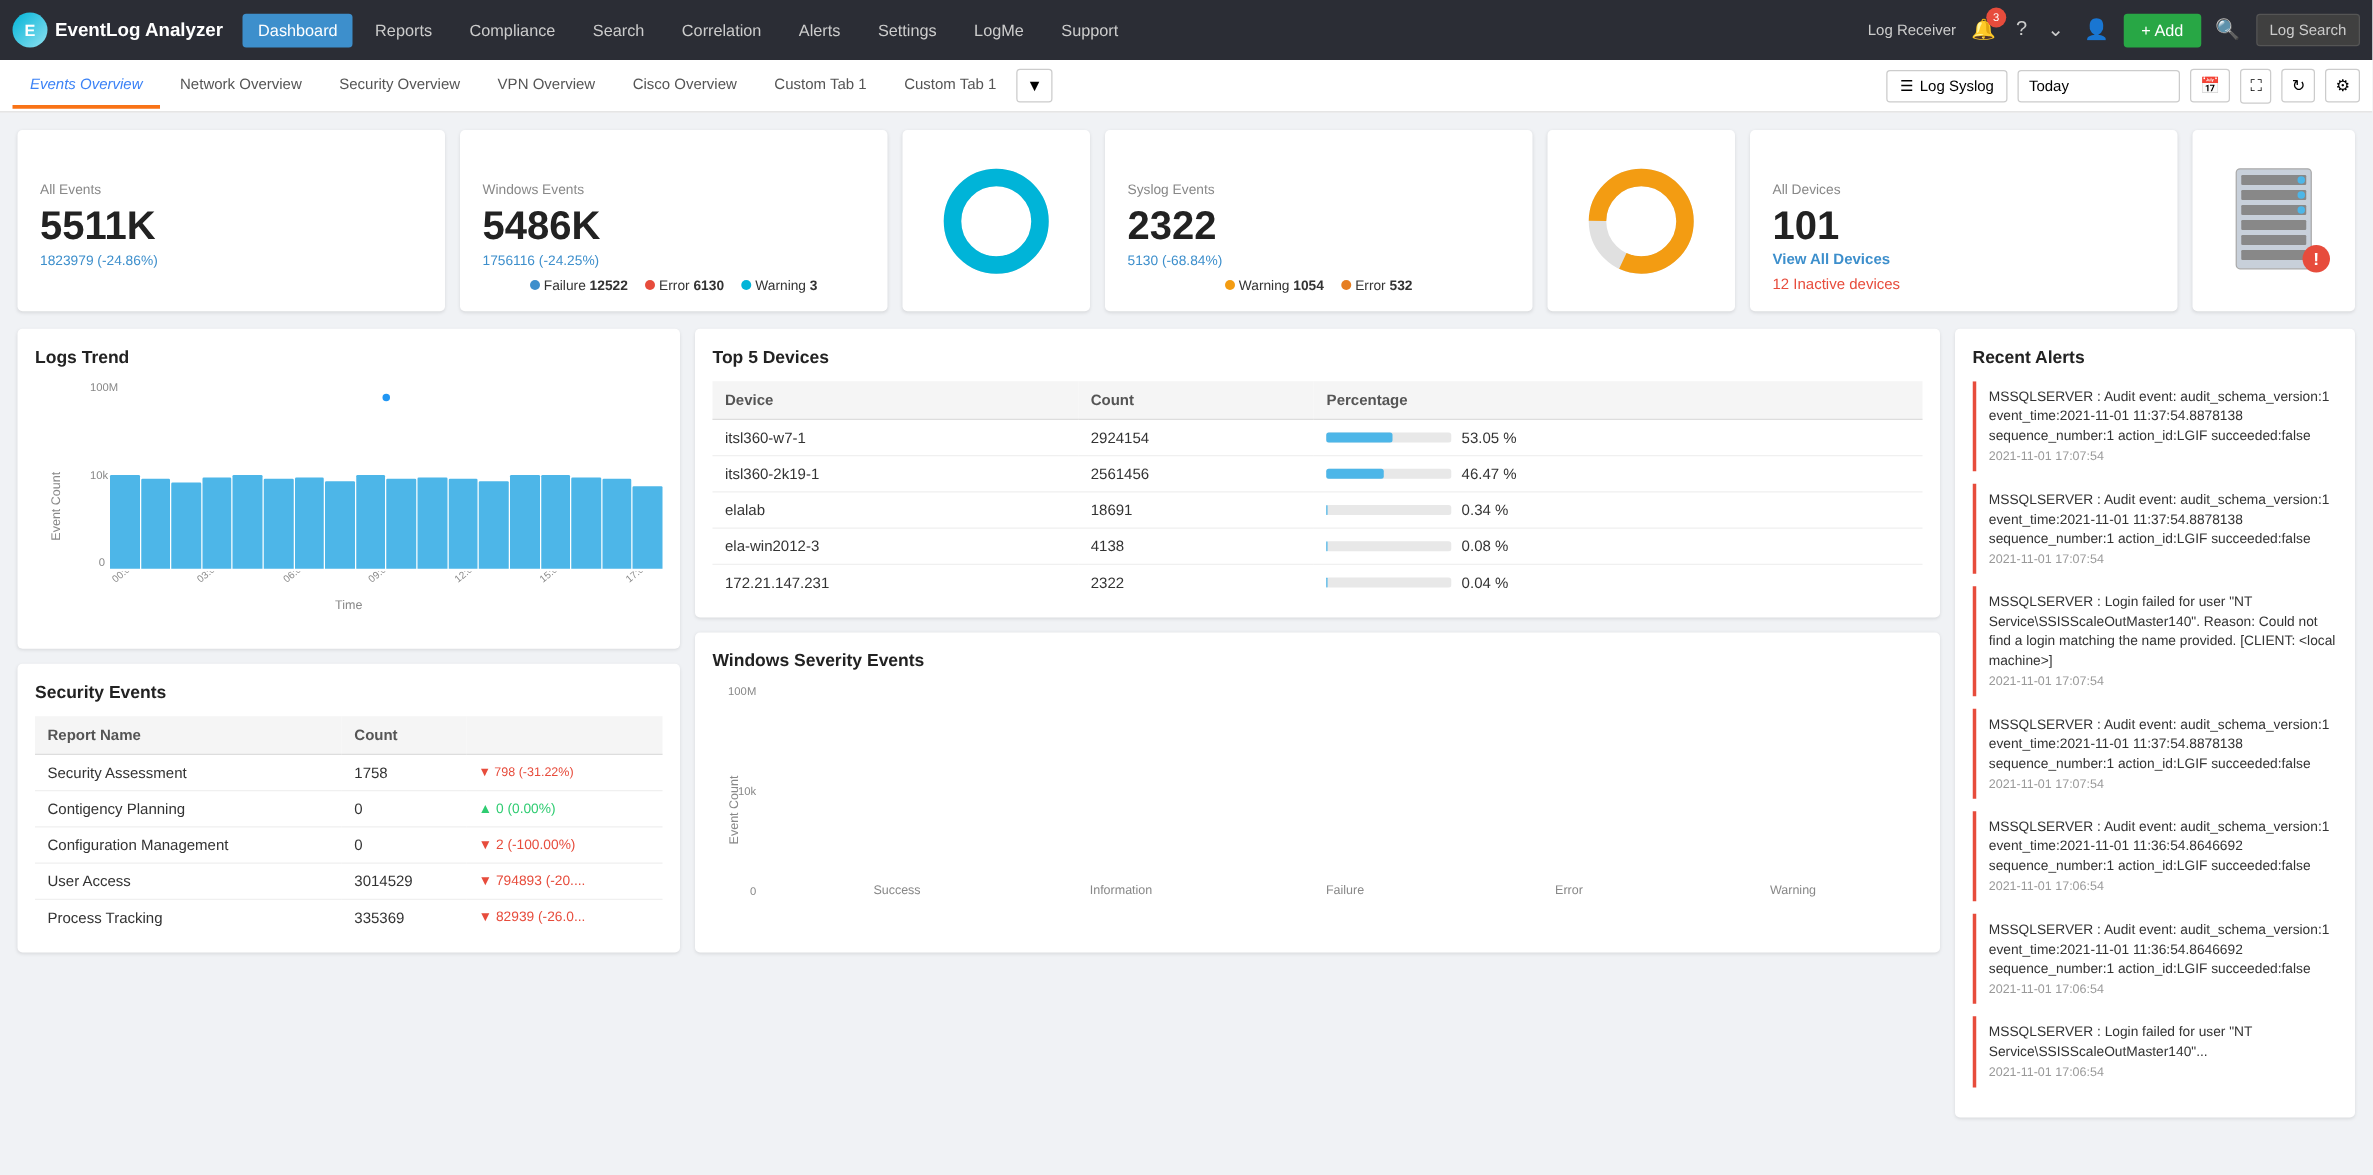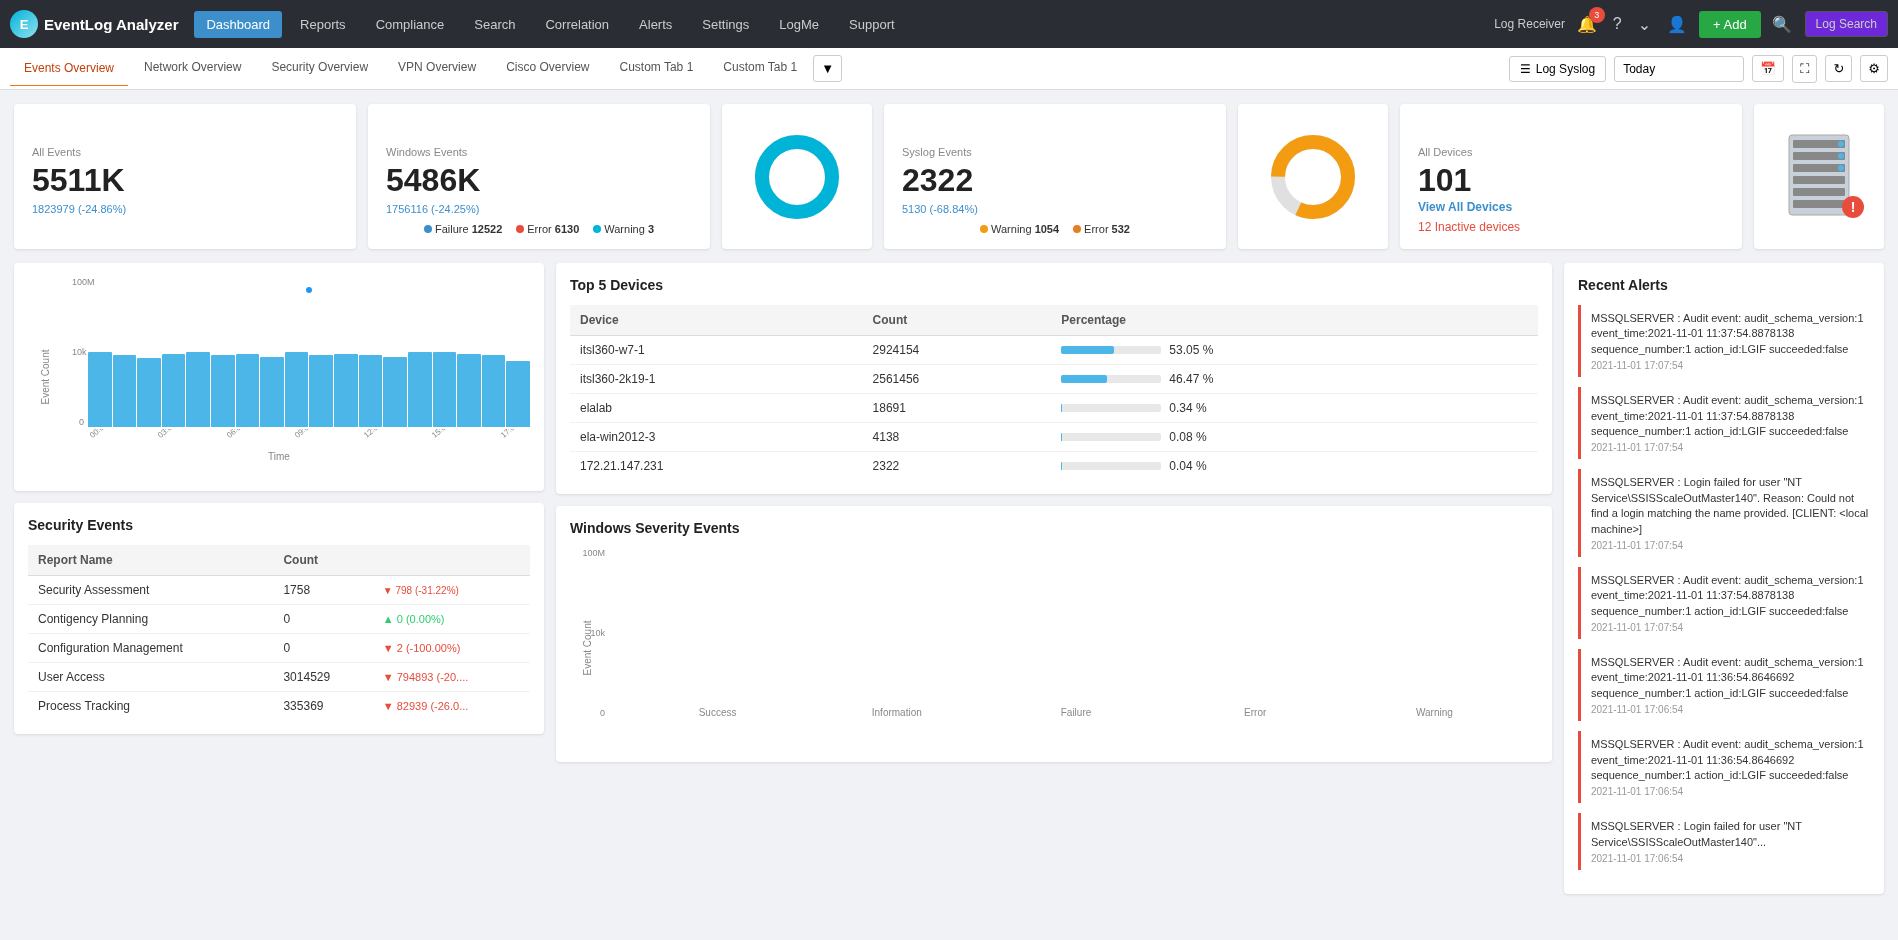--- a/index.html
+++ b/index.html
@@ -23,40 +23,40 @@
     .nav-btn {
       background: none; border: none; color: #ccc;
       padding: 6px 12px; cursor: pointer; font-size: 13px;
       border-radius: 3px;
     }
     .nav-btn.active { background: #3d8fcc; color: #fff; }
     .nav-spacer { flex: 1; }
     .top-right { display:flex; align-items:center; gap:8px; }
     .add-btn { background:#28a745; color:#fff; border:none; padding:6px 14px; border-radius:3px; cursor:pointer; font-size:13px; display:flex;align-items:center;gap:4px; }
     .icon-btn { background:none;border:none;color:#ccc;cursor:pointer;font-size:16px;padding:4px; }
-    .log-search-btn { background:#6d28d9; border:1px solid #555; color:#ccc; padding:5px 10px; border-radius:3px; cursor:pointer; font-size:12px; display:flex;align-items:center;gap:4px; }
+    .log-search-btn { background:#404040; border:1px solid #555; color:#ccc; padding:5px 10px; border-radius:3px; cursor:pointer; font-size:12px; display:flex;align-items:center;gap:4px; }
     .notif-badge { position:relative; }
     .badge-dot { position:absolute;top:-4px;right:-4px;background:#e74c3c;color:#fff;font-size:9px;border-radius:50%;width:16px;height:16px;display:flex;align-items:center;justify-content:center; }
 
     
     .sub-nav {
       background: #fff;
       border-bottom: 1px solid #ddd;
       display: flex;
       align-items: center;
       height: 42px;
       padding: 0 10px;
       gap: 2px;
     }
     .tab-btn {
       background: none; border: none; padding: 10px 14px;
       cursor: pointer; font-size: 12px; color: #555;
       border-bottom: 3px solid transparent;
     }
-    .tab-btn.active { color: #c2410c; border-bottom: 1px solid #f97316; }
+    .tab-btn.active { color: #3b82f6; border-bottom: 3px solid #f97316; font-style: italic; }
     .sub-nav-spacer { flex:1; }
     .sub-nav-right { display:flex; align-items:center; gap:8px; }
     .log-sources-btn { display:flex;align-items:center;gap:5px;background:none;border:1px solid #ccc;padding:5px 10px;border-radius:3px;cursor:pointer;font-size:12px; }
     .date-input { border:1px solid #ccc;padding:5px 8px;border-radius:3px;font-size:12px;width:130px; }
     .icon-btn-sm { background:none;border:1px solid #ccc;padding:5px 7px;border-radius:3px;cursor:pointer;font-size:13px; }
 
     
     .main { padding: 14px; }
 
     
@@ -228,20 +228,21 @@
       </div>
     </div>
 
   </div>
 
   <div class="content-grid">
 
     <div>
 
       <div class="panel" style="margin-bottom:12px;">
+        <div class="panel-title">Logs Trend</div>
         <div style="position:relative; height:200px; padding-left:44px; padding-bottom:50px;">
           <div style="position:absolute;left:-10px;top:50%;transform:translateY(-50%) rotate(-90deg);font-size:10px;color:#888;white-space:nowrap;">Event Count</div>
           <div style="position:absolute;left:44px;top:0;bottom:50px;width:12px;display:flex;flex-direction:column;justify-content:space-between;font-size:9px;color:#888;text-align:right;">
             <span>100M</span>
             <span>10k</span>
             <span>0</span>
           </div>
           <div style="position:absolute;left:60px;right:0;top:0;bottom:50px;display:flex;align-items:flex-end;gap:1px;">
             <div style="flex:1;height:50%;background:#4db6e8;border-radius:1px 1px 0 0;"></div>
             <div style="flex:1;height:48%;background:#4db6e8;border-radius:1px 1px 0 0;"></div>

